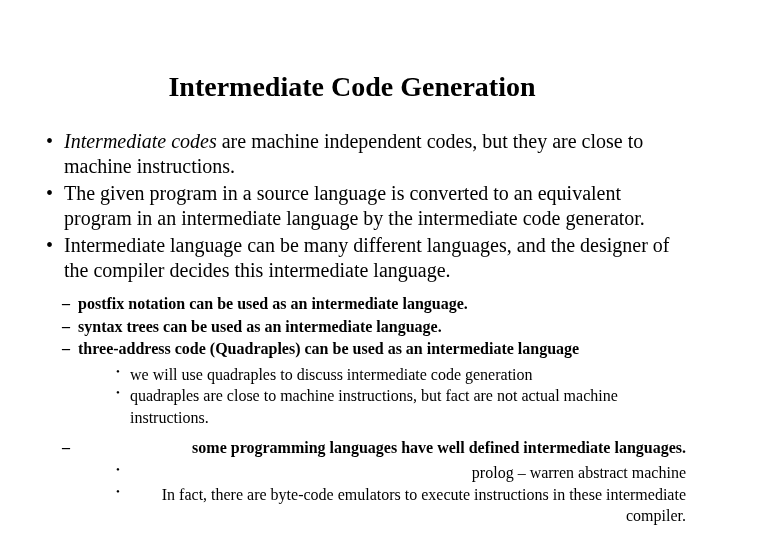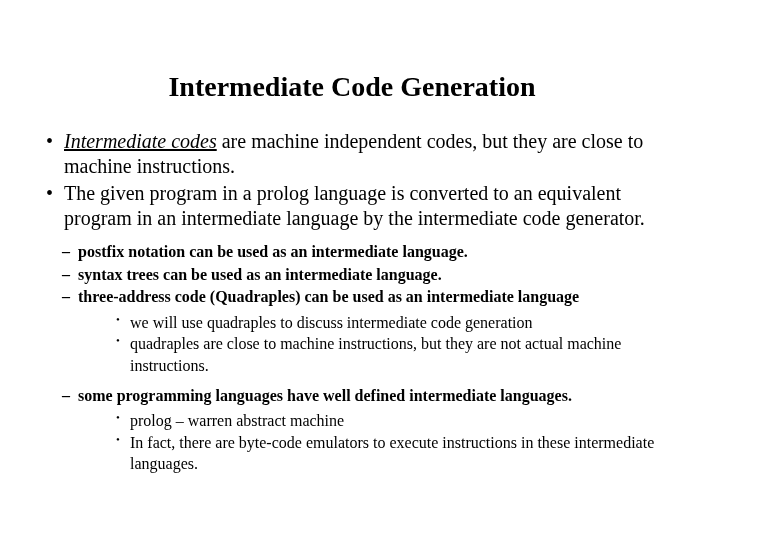--- a/index.html
+++ b/index.html
@@ -2,61 +2,62 @@
 <html><head>
 <meta charset="utf-8">
 <style>
   * { margin: 0; padding: 0; box-sizing: border-box; }
   html, body { width: 780px; height: 540px; background: #fff; font-family: "Times New Roman", Times, serif; color: #000; }
   .slide { width: 704px; height: 540px; position: relative; padding: 28px 18px 0 18px; margin-top: 43px; }
   .title { text-align: center; font-size: 28px; font-weight: bold; margin-bottom: 26px; }
   ul.main { list-style: none; padding-left: 28px; }
   ul.main > li { position: relative; font-size: 20px; line-height: 1.25; margin-bottom: 2px; padding-left: 18px; }
   ul.main > li::before { content: "•"; position: absolute; left: 0; top: 0; }
-  .italic { font-style: italic; text-decoration: underline; }
+  .italic { font-style: italic; }
   ul.dash { list-style: none; padding-left: 44px; margin-top: 10px; }
   ul.dash > li { position: relative; font-size: 16px; font-weight: bold; line-height: 1.35; padding-left: 16px; margin-bottom: 1px; }
   ul.dash > li::before { content: "–"; position: absolute; left: 0; top: 0; }
   ul.dot { list-style: none; padding-left: 38px; margin-top: 4px; margin-bottom: 6px; }
   ul.dot > li { position: relative; font-size: 16px; font-weight: normal; line-height: 1.35; padding-left: 14px; }
   ul.dot > li::before { content: "•"; position: absolute; left: 0; top: 0; font-size: 11px; }
-  .dash-gap { margin-top: 8px; }
+  .dash-gap { margin-top: 8px; text-align: right; }
   .footer { position: absolute; bottom: 12px; left: 0; width: 780px; font-size: 10px; }
   .footer-left { position: absolute; left: 22px; }
   .footer-center { position: absolute; left: 0; width: 780px; text-align: center; }
   .footer-right { position: absolute; right: 22px; }
 </style>
 </head>
 <body>
 
 <div class="slide">
   <div class="title">Intermediate Code Generation</div>
 
   <ul class="main">
     <li>
       <span class="italic">Intermediate codes</span><span> are machine independent codes, but they are close to machine instructions.</span>
     </li>
-    <li>The given program in a prolog language is converted to an    equivalent program in an intermediate language by the intermediate code generator.</li>
+    <li>The given program in a source language is converted to an    equivalent program in an intermediate language by the intermediate code generator.</li>
+    <li>Intermediate language can be many different languages, and the designer of the compiler decides this intermediate language.</li>
   </ul>
 
   <ul class="dash">
     <li>postfix notation can be used as an intermediate language.</li>
     <li>syntax trees can be used as an intermediate language.</li>
     <li>
       <span>three-address code (Quadraples) can be used as an intermediate language</span>
       <ul class="dot">
         <li>we will use quadraples to discuss intermediate code generation</li>
-        <li>quadraples are close to machine instructions, but they are not actual machine instructions.</li>
+        <li>quadraples are close to machine instructions, but fact are not actual machine instructions.</li>
       </ul>
     </li>
     <li class="dash-gap">
       <span>some programming languages have well defined intermediate languages.</span>
       <ul class="dot">
         <li>prolog – warren abstract machine</li>
-        <li>In fact, there are byte-code emulators to execute instructions in these intermediate languages.</li>
+        <li>In fact, there are byte-code emulators to execute instructions in these intermediate compiler.</li>
       </ul>
     </li>
   </ul>
 
   <div class="footer">
     <span class="footer-left">Fall 2003</span>
     <span class="footer-center">CS416 Compiler Design</span>
     <span class="footer-right">1</span>
   </div>
 </div>

